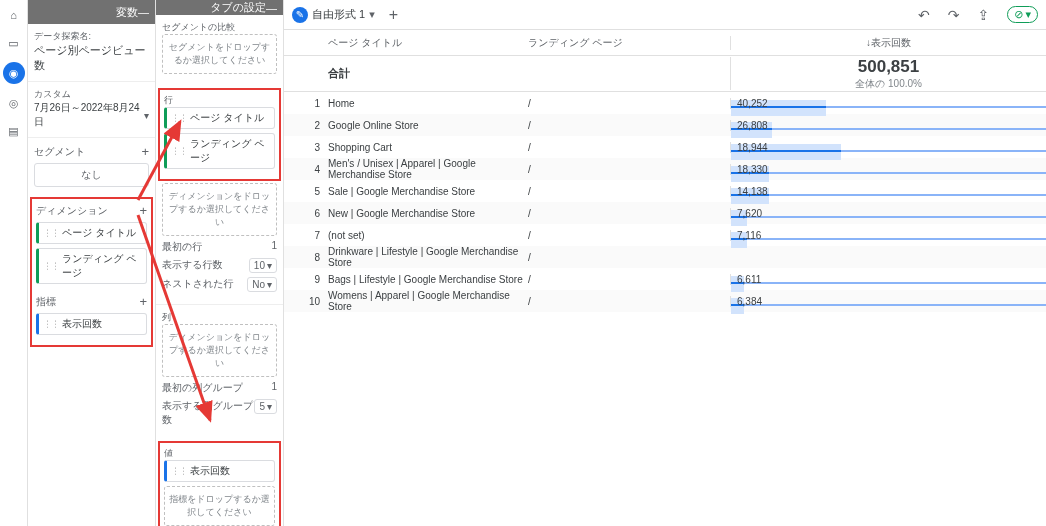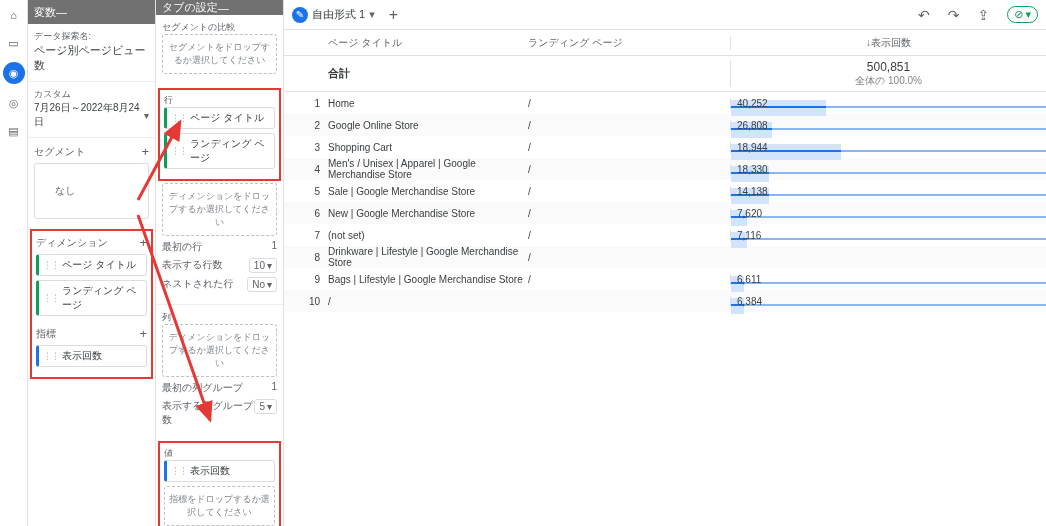--- a/index.html
+++ b/index.html
@@ -4,52 +4,52 @@
 <style>
 *{box-sizing:border-box;margin:0;padding:0;font-family:Arial,"Hiragino Sans","Meiryo",sans-serif}
 body{background:#fff;font-size:11px;color:#3c4043;width:1046px;height:526px;overflow:hidden}
 .app{display:flex;height:100%}
 .iconbar{width:28px;background:#fff;border-right:1px solid #e0e0e0;display:flex;flex-direction:column;align-items:center;padding-top:6px;gap:10px}
 .iconbar .ic{width:18px;height:18px;display:flex;align-items:center;justify-content:center;color:#5f6368;border-radius:50%;cursor:pointer}
 .iconbar .ic.active{background:#1a73e8;color:#fff;width:22px;height:22px}
 .panel{border-right:1px solid #e0e0e0;background:#fff;display:flex;flex-direction:column}
 .vars{width:128px}
 .tabset{width:128px;overflow-y:auto}
-.panel-hd{height:24px;background:#717171;color:#fff;font-size:11px;display:flex;align-items:center;justify-content:flex-start;padding:0 6px}
+.panel-hd{height:24px;background:#717171;color:#fff;font-size:11px;display:flex;align-items:center;justify-content:flex-end;padding:0 6px}
 .panel-hd .min{cursor:pointer}
 .sec{padding:6px 6px 8px 6px}
 .sec-lbl{font-size:10px;color:#5f6368;margin-bottom:4px;display:flex;justify-content:space-between;align-items:center}
 .sec-lbl .plus{color:#5f6368;font-size:13px;cursor:pointer}
 .tiny{font-size:9px;color:#5f6368}
 .chip{border:1px solid #dadce0;border-radius:3px;padding:3px 4px;font-size:10px;margin-bottom:4px;display:flex;align-items:center;gap:3px;background:#fff}
 .chip .grip{color:#aaa;font-size:9px;letter-spacing:-1px}
 .chip.green{border-left:3px solid #0f9d58}
 .chip.blue{border-left:3px solid #1a73e8}
 .dashed{border:1px dashed #c0c0c0;border-radius:3px;padding:6px 4px;font-size:9px;color:#80868b;text-align:center;margin-bottom:4px}
 .redbox{border:2px solid #e53935;padding:4px 4px 6px 4px;margin:2px}
-.btn-none{border:1px solid #dadce0;border-radius:3px;text-align:left;padding:20px;font-size:10px;color:#5f6368;cursor:pointer}
+.btn-none{border:1px solid #dadce0;border-radius:3px;text-align:center;padding:4px;font-size:10px;color:#5f6368;cursor:pointer}
 .row-set{display:flex;justify-content:space-between;align-items:flex-start;font-size:10px;color:#5f6368;margin:4px 0}
 .sel{border:1px solid #dadce0;border-radius:3px;padding:1px 4px;font-size:10px;display:flex;align-items:center;gap:2px;cursor:pointer}
 .main{flex:1;display:flex;flex-direction:column}
 .tabbar{height:30px;border-bottom:1px solid #e0e0e0;display:flex;align-items:center;padding:0 8px;gap:8px}
 .tabbar .tab{display:flex;align-items:center;gap:4px;font-size:11px;cursor:pointer}
 .tabbar .tab .dot{width:16px;height:16px;border-radius:50%;background:#1a73e8;color:#fff;display:flex;align-items:center;justify-content:center;font-size:10px}
 .tabbar .addtab{color:#5f6368;font-size:16px;cursor:pointer;margin-left:6px}
 .tabbar .spacer{flex:1}
 .tabbar .tool{color:#5f6368;font-size:14px;cursor:pointer;margin-left:10px}
 .tabbar .pill{border:1px solid #0f9d58;color:#0f9d58;border-radius:10px;padding:1px 6px;font-size:11px;display:flex;align-items:center;gap:2px}
 .tbl-hd{display:flex;border-bottom:1px solid #e0e0e0;height:26px;align-items:center;font-size:10px;color:#5f6368}
 .c-idx{width:44px;text-align:right;padding-right:8px}
 .c-title{width:200px}
 .c-land{flex:1}
 .c-metric{width:316px;border-left:1px solid #e0e0e0;text-align:center;padding:0 6px}
 .tot{display:flex;height:36px;align-items:center;border-bottom:1px solid #e0e0e0}
 .tot .c-title{font-weight:bold}
 .tot .c-metric{display:flex;flex-direction:column;align-items:center;justify-content:center;line-height:1.2}
-.tot .big{font-weight:normal;font-size:12px}
+.tot .big{font-weight:bold;font-size:17px}
 .tot .sub{font-size:10px;color:#80868b}
 .trow{display:flex;height:22px;align-items:center;font-size:10px}
 .trow:nth-child(even){background:#fafafa}
 .trow .c-metric{position:relative;text-align:left;padding-left:6px}
 .trow .bar{position:absolute;left:0;top:2px;height:16px;background:#d2e3fc}
 .trow .track{position:absolute;left:0;bottom:1px;height:2px;background:#8ab4f8;width:100%}
 .trow .barfill{position:absolute;left:0;bottom:1px;height:2px;background:#1a73e8}
 .trow .val{position:relative;z-index:2}
 svg.arrow{position:absolute;pointer-events:none;z-index:50}
 .rel{position:relative}
@@ -267,20 +267,21 @@
           <div class="c-land">/</div>
         </div>
         <div class="trow">
           <div class="c-idx">9</div>
           <div class="c-title">Bags | Lifestyle | Google Merchandise Store</div>
           <div class="c-land">/</div>
           <div class="c-metric"><div class="bar" style="width:4%"></div><div class="track"></div><div class="barfill" style="width:4%"></div><span class="val">6,611</span></div>
         </div>
         <div class="trow">
           <div class="c-idx">10</div>
+          <div class="c-title">Womens | Apparel | Google Merchandise Store</div>
           <div class="c-land">/</div>
           <div class="c-metric"><div class="bar" style="width:4%"></div><div class="track"></div><div class="barfill" style="width:4%"></div><span class="val">6,384</span></div>
         </div>
       </div>
   </div>
 
   <svg class="arrow" style="left:130px;top:100px" width="130" height="340">
     <defs>
         <marker id="ah" markerWidth="8" markerHeight="8" refX="6" refY="3" orient="auto">
           <path d="M0,0 L7,3 L0,6 Z" fill="#e53935"></path>

